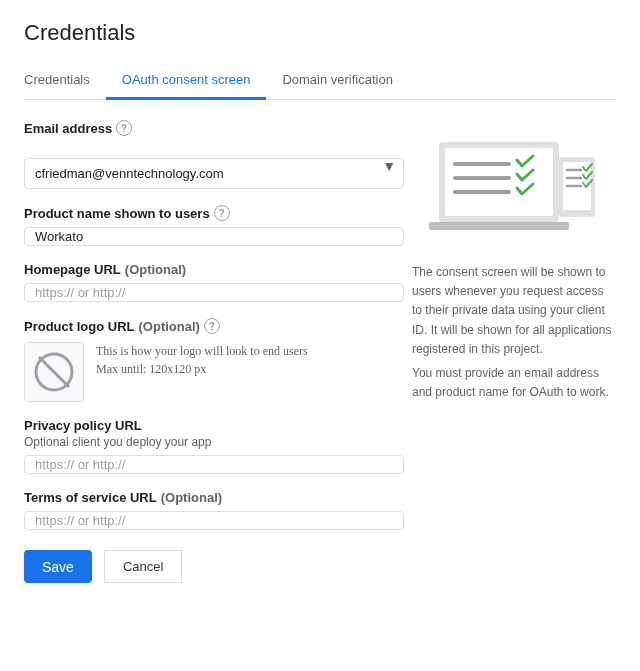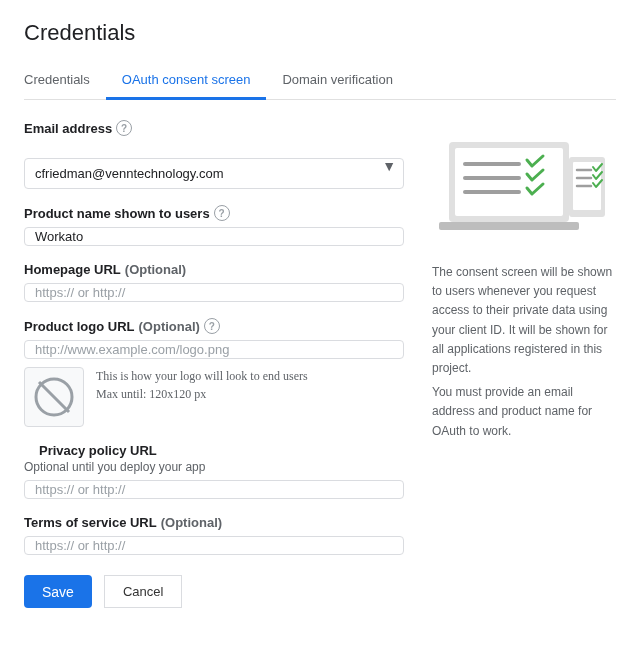--- a/index.html
+++ b/index.html
@@ -36,21 +36,21 @@
     .tab.active {
       color: #1a73e8;
       border-bottom: 3px solid #1a73e8;
       font-weight: 500;
     }
     .tab:first-child {
       padding-left: 0;
     }
     .main-content {
       display: flex;
-      gap: 28px;
+      gap: 8px;
     }
     .form-section {
       flex: 0 0 380px;
       max-width: 380px;
     }
     .right-section {
       flex: 1;
       padding-top: 8px;
     }
     .field-group {
@@ -137,21 +137,20 @@
       flex-shrink: 0;
     }
     .logo-hint-text {
       font-size: 12px;
       color: #5f6368;
       line-height: 1.5;
       font-family: Liberation Serif, serif;
     }
     .privacy-label-block {
       margin-bottom: 2px;
-      margin-left: 15px;
     }
     .privacy-sublabel {
       font-size: 12px;
       font-weight: 400;
       color: #5f6368;
       margin-bottom: 6px;
     }
     .btn-row {
       display: flex;
       gap: 12px;
@@ -237,40 +236,39 @@
         </div>
         <input type="text" placeholder="https:// or http://" style="">
       </div>
 
       <div class="field-group">
         <div class="field-label">
           <span>Product logo URL</span>
           <span class="optional">(Optional)</span>
           <span class="help-icon">?</span>
         </div>
-        <input type="text" placeholder="http://www.example.com/logo.png" style="">
         <div class="logo-preview-section">
           <div class="logo-placeholder">
             <svg width="40" height="40" viewBox="0 0 40 40">
               <circle cx="20" cy="20" r="18" fill="none" stroke="#9aa0a6" stroke-width="3"></circle>
               <line x1="5" y1="5" x2="35" y2="35" stroke="#9aa0a6" stroke-width="3"></line>
             </svg>
           </div>
           <div class="logo-hint-text">
             <div>This is how your logo will look to end users</div>
             <div>Max until: 120x120 px</div>
           </div>
         </div>
       </div>
 
       <div class="field-group">
         <div class="field-label privacy-label-block">
           <span>Privacy policy URL</span>
         </div>
-        <div class="privacy-sublabel">Optional until you deploy your app</div>
+        <div class="privacy-sublabel">Optional client you deploy your app</div>
         <input type="text" placeholder="https:// or http://" style="">
       </div>
 
       <div class="field-group">
         <div class="field-label">
           <span>Terms of service URL</span>
           <span class="optional">(Optional)</span>
         </div>
         <input type="text" placeholder="https:// or http://" style="">
       </div>

